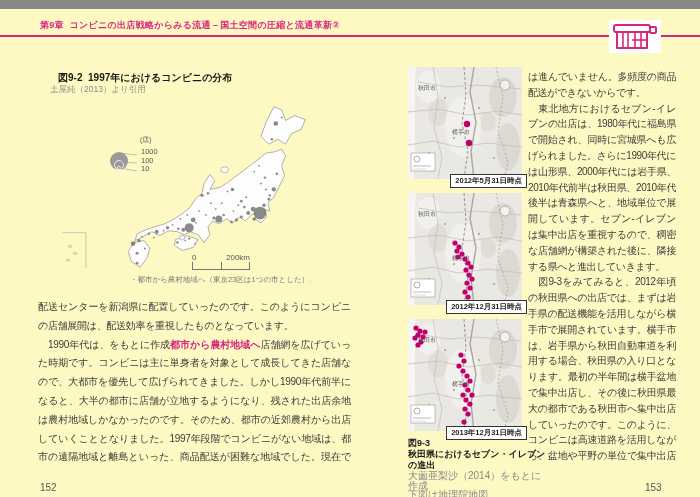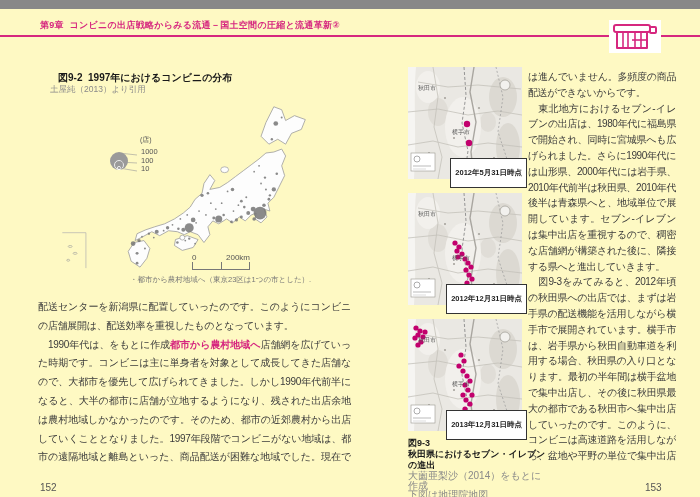--- a/index.html
+++ b/index.html
@@ -26,21 +26,21 @@
   .body-left{position:absolute;left:38px;top:289px;width:313px;font-size:10px;line-height:18.8px;
              letter-spacing:-0.3px;text-align:justify;color:#3b3b3b;overflow:hidden;height:172px;}
   .body-left p{margin:0;}
   .hl{color:#d6277f;font-weight:bold;}
   .pagenum{position:absolute;top:473px;font-size:10px;color:#555;}
   .pn-left{left:40px;} .pn-right{left:645px;}
   
   .mapcard{position:absolute;left:408px;width:114px;height:112px;}
   .mapcard svg{position:absolute;inset:0;width:114px;height:112px;}
   .date-box{position:absolute;right:-5px;bottom:-9px;background:#fff;border:1px solid #333;
-            font-size:7.5px;font-weight:bold;color:#222;padding:9px 4px;white-space:nowrap;line-height:10px;}
+            font-size:7.5px;font-weight:bold;color:#222;padding:1px 4px;white-space:nowrap;line-height:10px;}
   .maplabel{position:absolute;font-size:6px;color:#555;white-space:nowrap;line-height:6px;}
   .lbl-akita{left:10px;top:18px;} .lbl-yokote{left:44px;top:62px;}
   .caption{position:absolute;left:408px;top:429px;width:140px;line-height:11px;}
   .cap-id,.cap-title{font-size:9px;font-weight:bold;color:#1a1a1a;}
   .cap-src{font-size:10px;color:#8a8a8a;line-height:9.5px;}
   
   .body-right{position:absolute;left:528px;top:60px;width:148px;font-size:10px;line-height:15.8px;
               letter-spacing:-0.4px;text-align:justify;color:#3b3b3b;overflow:hidden;height:396px;}
   .body-right p{margin:0;}
 </style>

